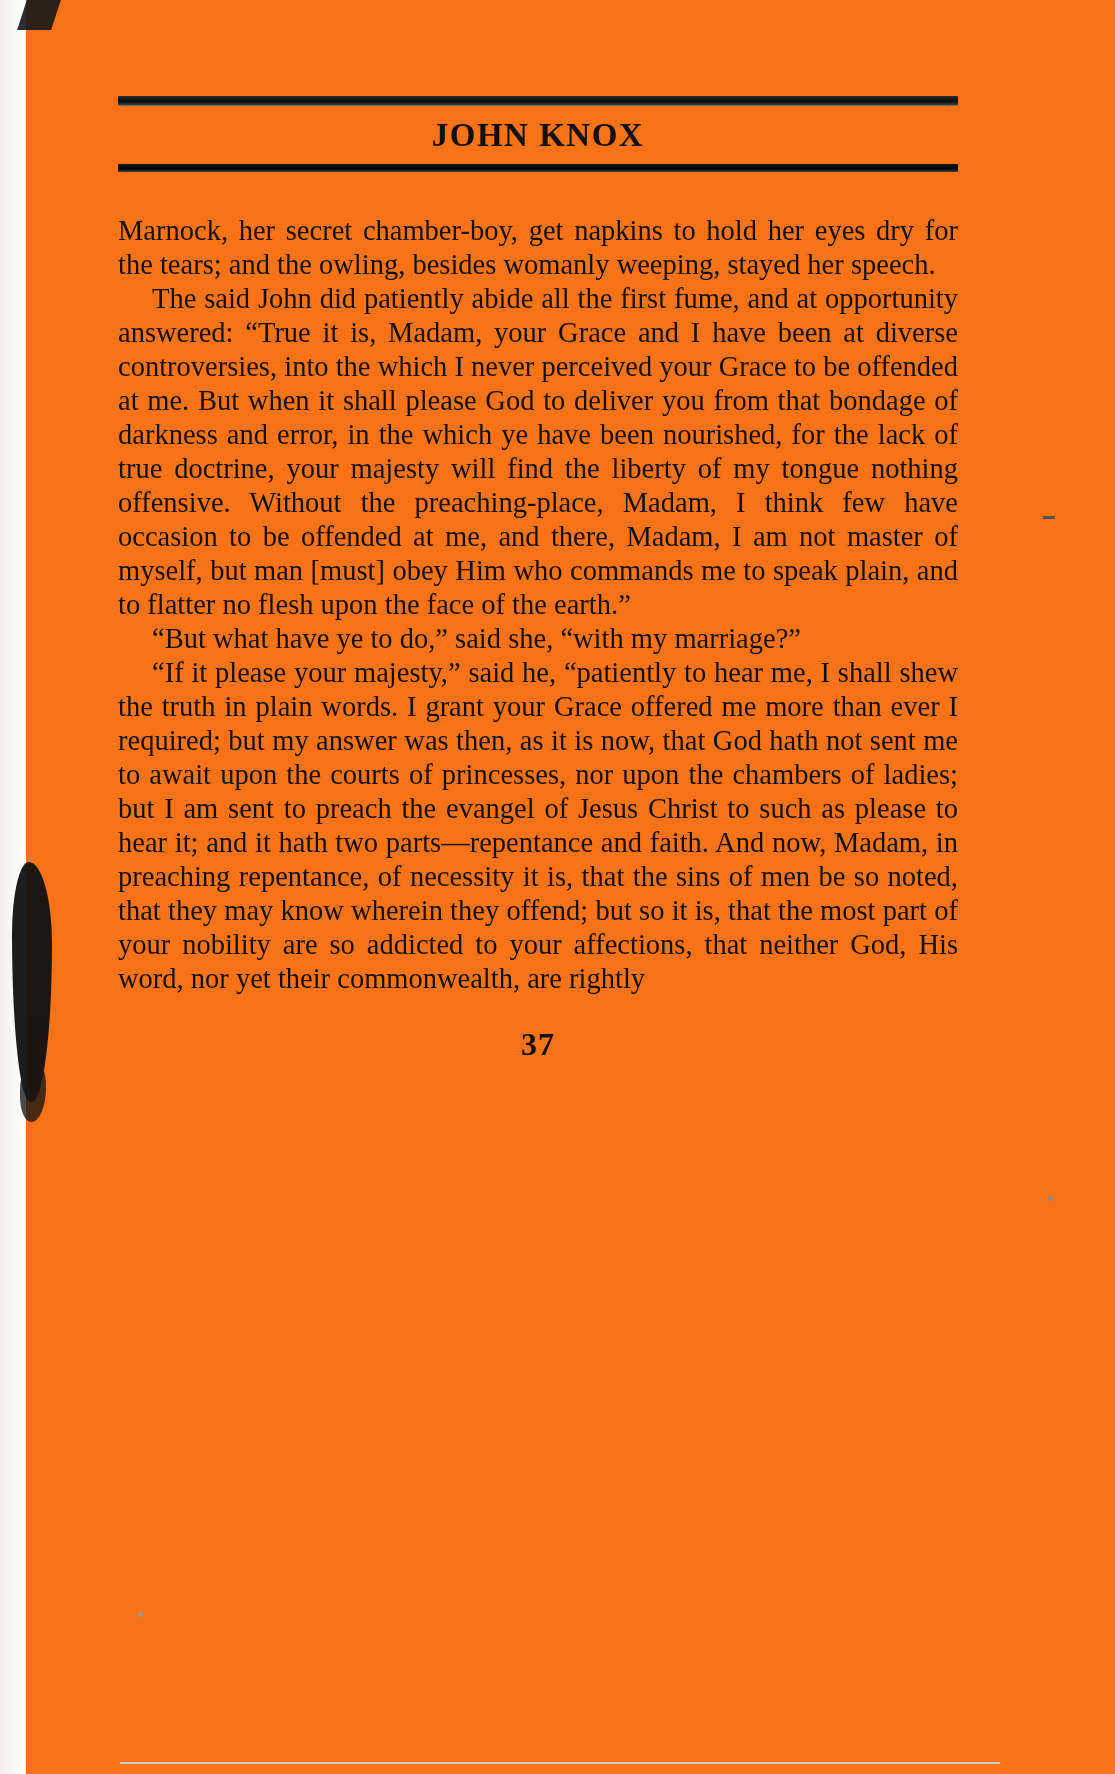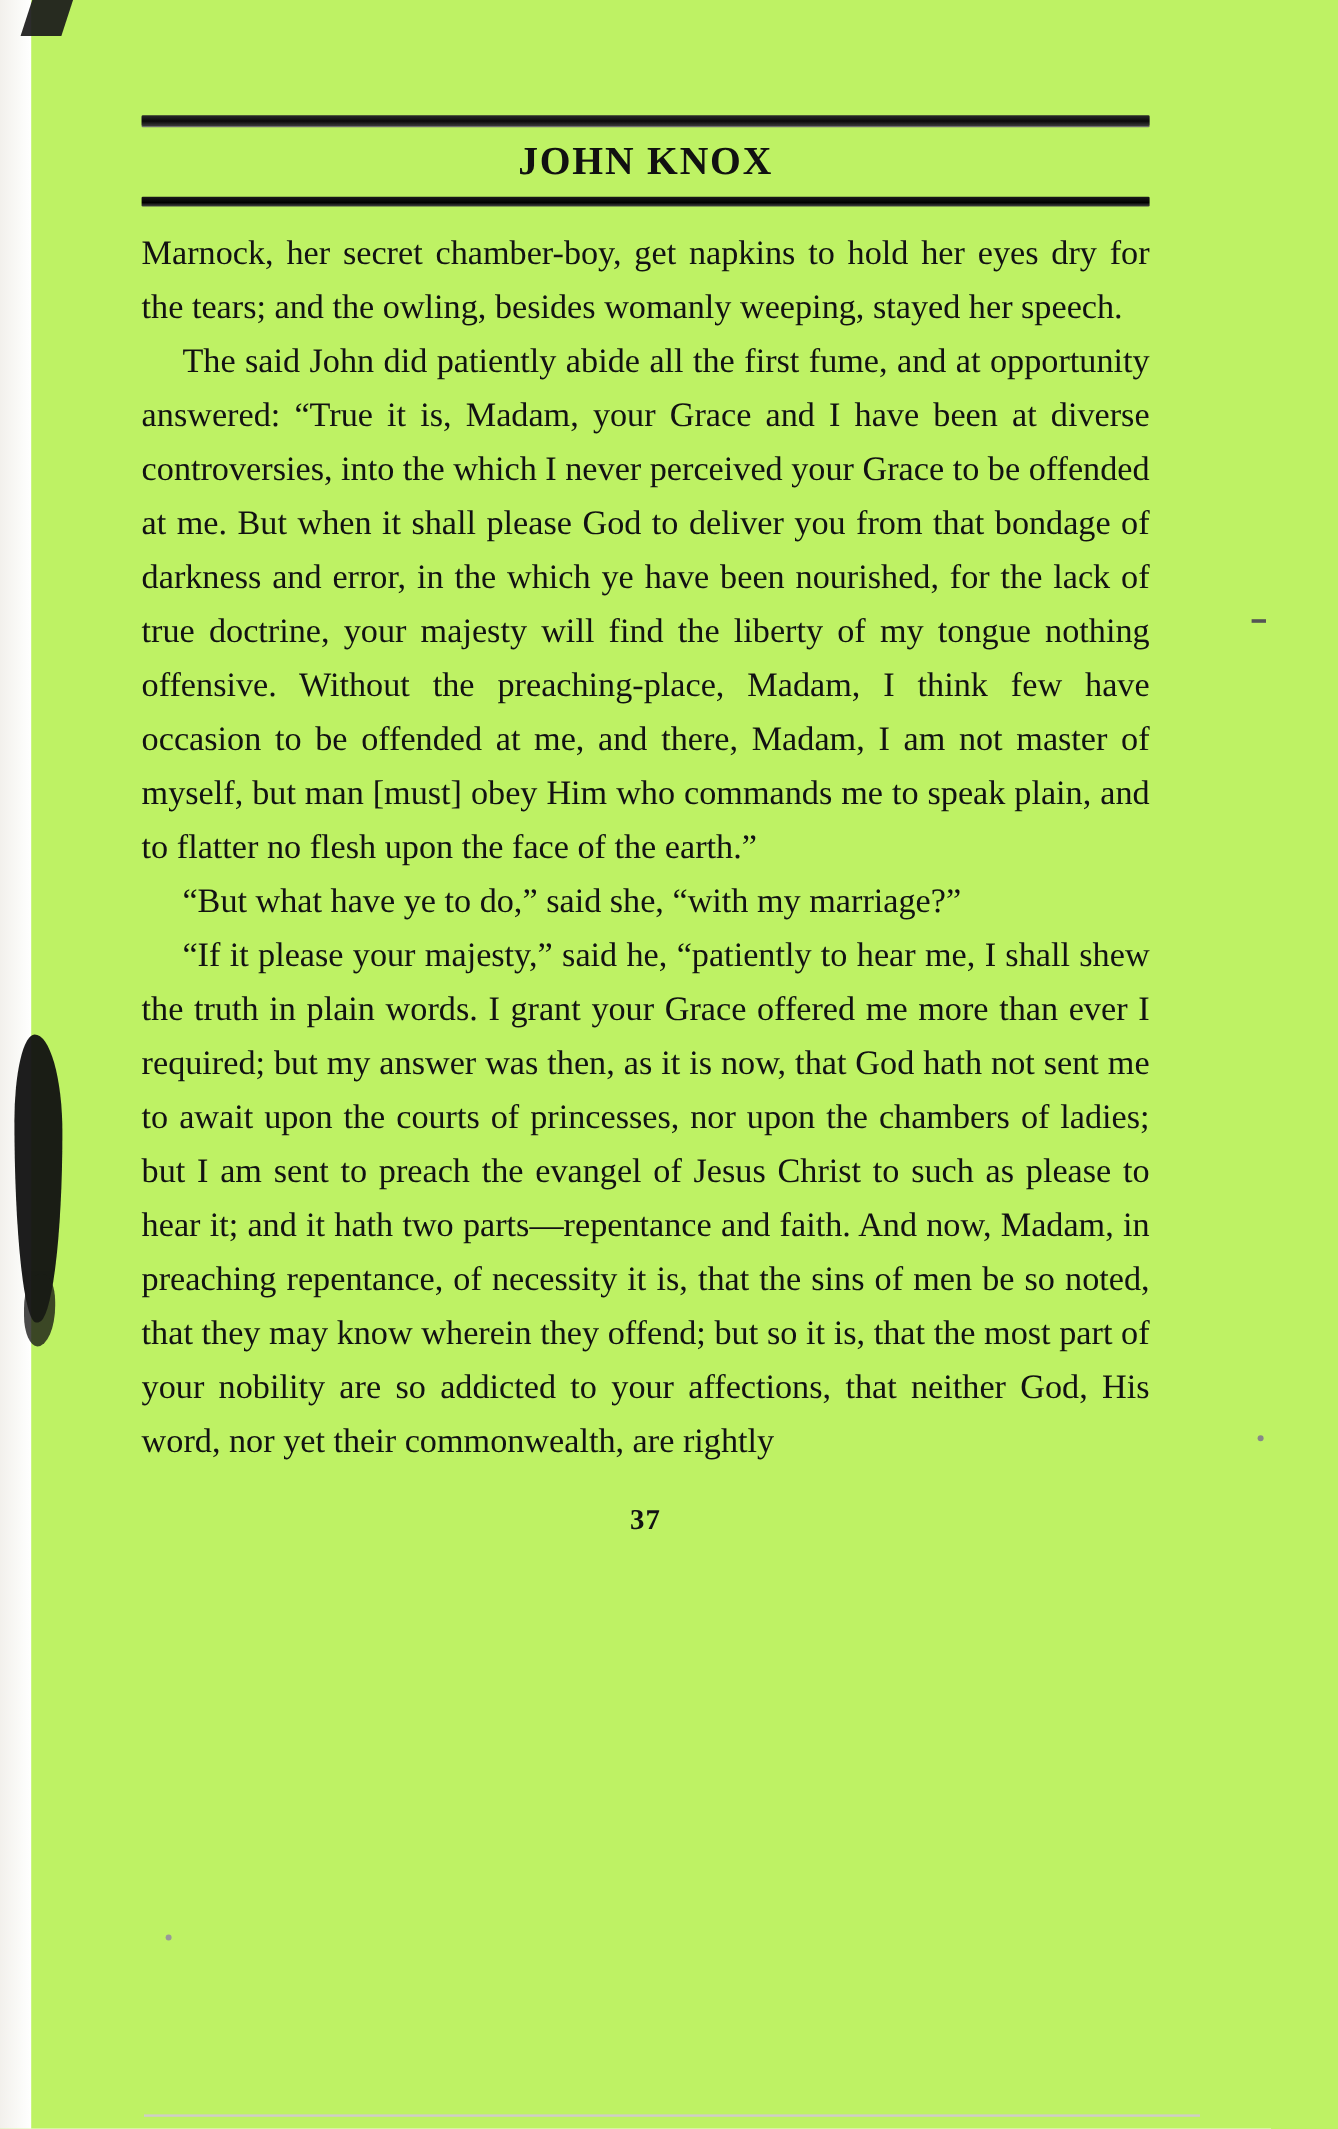--- a/index.html
+++ b/index.html
@@ -12,21 +12,21 @@
     height: 1774px;
     position: relative;
     font-family: "Liberation Serif", serif;
     overflow: hidden;
   }
 
   
   .scan-page {
     position: absolute;
     inset: 0;
-    background: #bef264;
+    background: #f97316;
   }
   
   .scan-edge-left {
     position: absolute;
     left: 0;
     top: 0;
     width: 26px;
     height: 1774px;
     background: linear-gradient(90deg, #f2f0ec 0%, #fbfbf9 70%, #ffffff 100%);
     pointer-events: none;
@@ -124,41 +124,41 @@
     text-align: center;
     font-family: "Liberation Serif", serif;
     font-weight: 700;
     font-size: 33px;
     letter-spacing: 1.5px;
     color: #111;
     padding: 12px 0 10px 0;
   }
 
   .body-text {
-    margin-top: 17px;
+    margin-top: 42px;
     font-size: 28.5px;
-    line-height: 45px;
+    line-height: 34px;
     color: #121212;
     text-align: justify;
     text-justify: inter-word;
     -webkit-hyphens: manual;
     hyphens: manual;
   }
   .body-text p {
     margin: 0;
   }
   .body-text p.indent {
     text-indent: 34px;
     font-family: Liberation Serif, serif;
   }
 
   .folio {
     margin-top: 30px;
     text-align: center;
-    font-size: 24px;
+    font-size: 32px;
     font-weight: 700;
     color: #121212;
     letter-spacing: 1px;
   }
 </style>
 </head>
 <body>
 
 <div class="scan-page">
 

